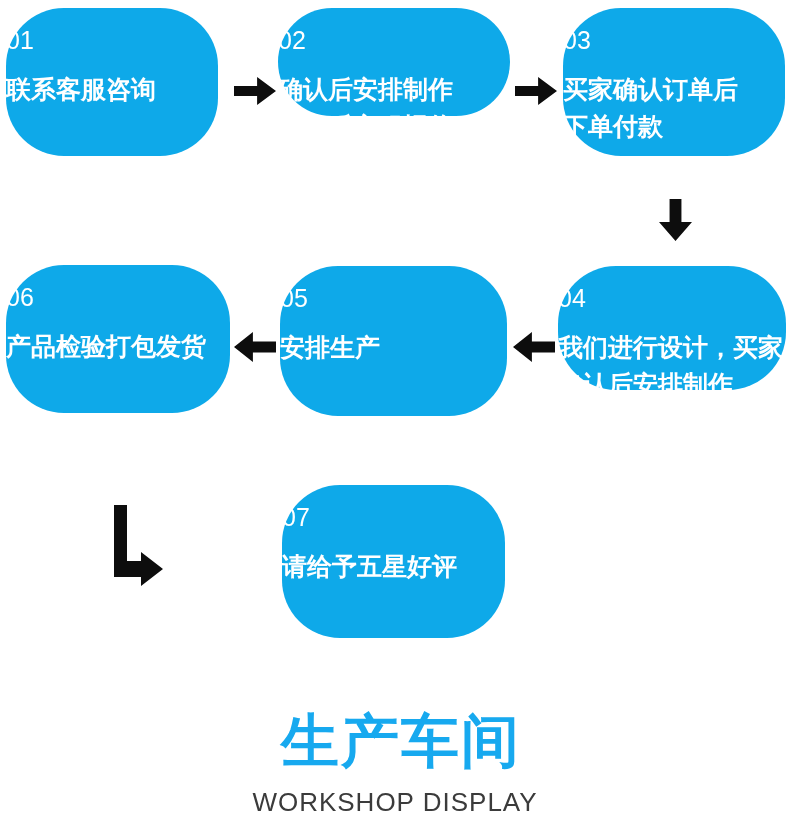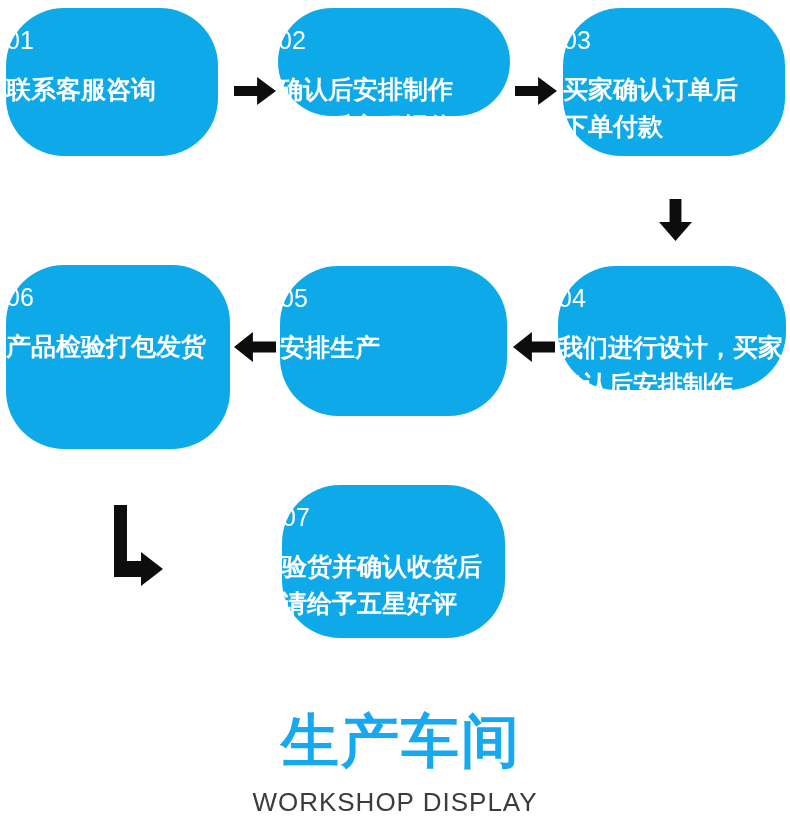--- a/index.html
+++ b/index.html
@@ -16,21 +16,21 @@
     padding-top:14px;box-sizing:border-box;text-align:center;
   }
   .step-num{font-size:25px;line-height:37px;margin-bottom:12px;}
   .step-line{font-size:25px;line-height:37px;white-space:nowrap;font-weight:bold;}
 
   .b1{left:6px;  top:8px;  width:212px;height:148px;}
   .b2{left:278px;top:8px;  width:232px;height:108px;}
   .b3{left:563px;top:8px;  width:222px;height:148px;}
   .b4{left:558px;top:266px;width:228px;height:124px;}
   .b5{left:280px;top:266px;width:227px;height:150px;}
-  .b6{left:6px;  top:265px;width:224px;height:184px;}
+  .b6{left:6px;  top:265px;width:224px;height:148px;}
   .b7{left:282px;top:485px;width:223px;height:153px;}
 
   
   .arrow{position:absolute;background:var(--arrow-black,#0d0d0d);}
   .ar{clip-path:polygon(0 32%,55% 32%,55% 0,100% 50%,55% 100%,55% 68%,0 68%);}
   .al{clip-path:polygon(100% 32%,45% 32%,45% 0,0 50%,45% 100%,45% 68%,100% 68%);}
   .ad{clip-path:polygon(32% 0,68% 0,68% 55%,100% 55%,50% 100%,0 55%,32% 55%);}
   .a12{left:234px;top:77px; width:42px;height:28px;}
   .a23{left:515px;top:77px; width:42px;height:28px;}
   .a34{left:659px;top:199px;width:33px;height:42px;}
@@ -98,20 +98,19 @@
     <div class="step-num">06</div>
     <div class="step-line">产品检验打包发货</div>
   </div>
 
   <svg class="elbow" viewBox="0 0 50 82" aria-hidden="true">
     <path d="M0 0 H13 V56 H27 V47 L49 64 L27 81 V72 H0 Z"></path>
   </svg>
 
   <div class="step-box b7">
     <div class="step-num">07</div>
-    <div class="step-line">验货并确认收货后</div>
     <div class="step-line">请给予五星好评</div>
   </div>
 
   <div class="title">生产车间</div>
   <div class="subtitle">WORKSHOP DISPLAY</div>
 
 </div>
 
 </body></html>

